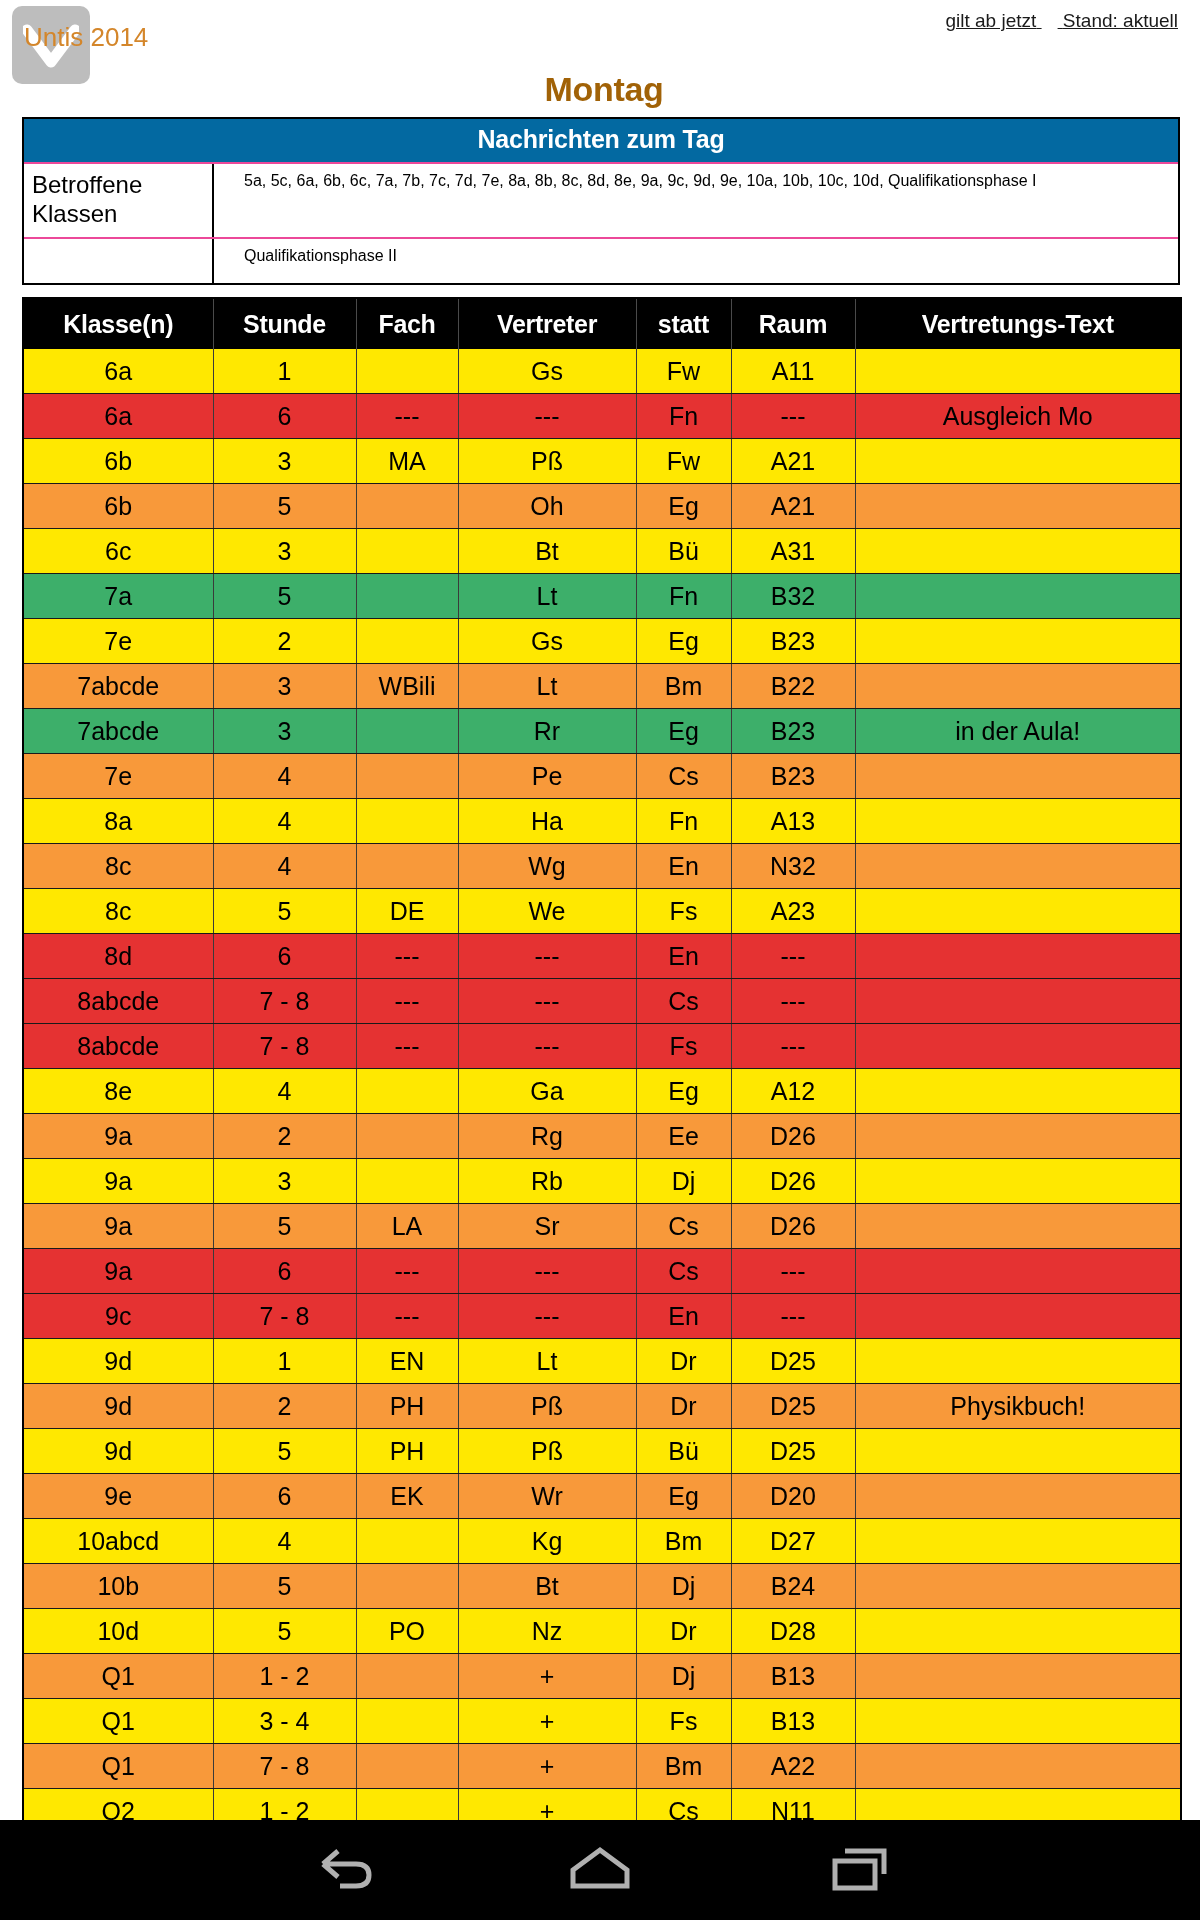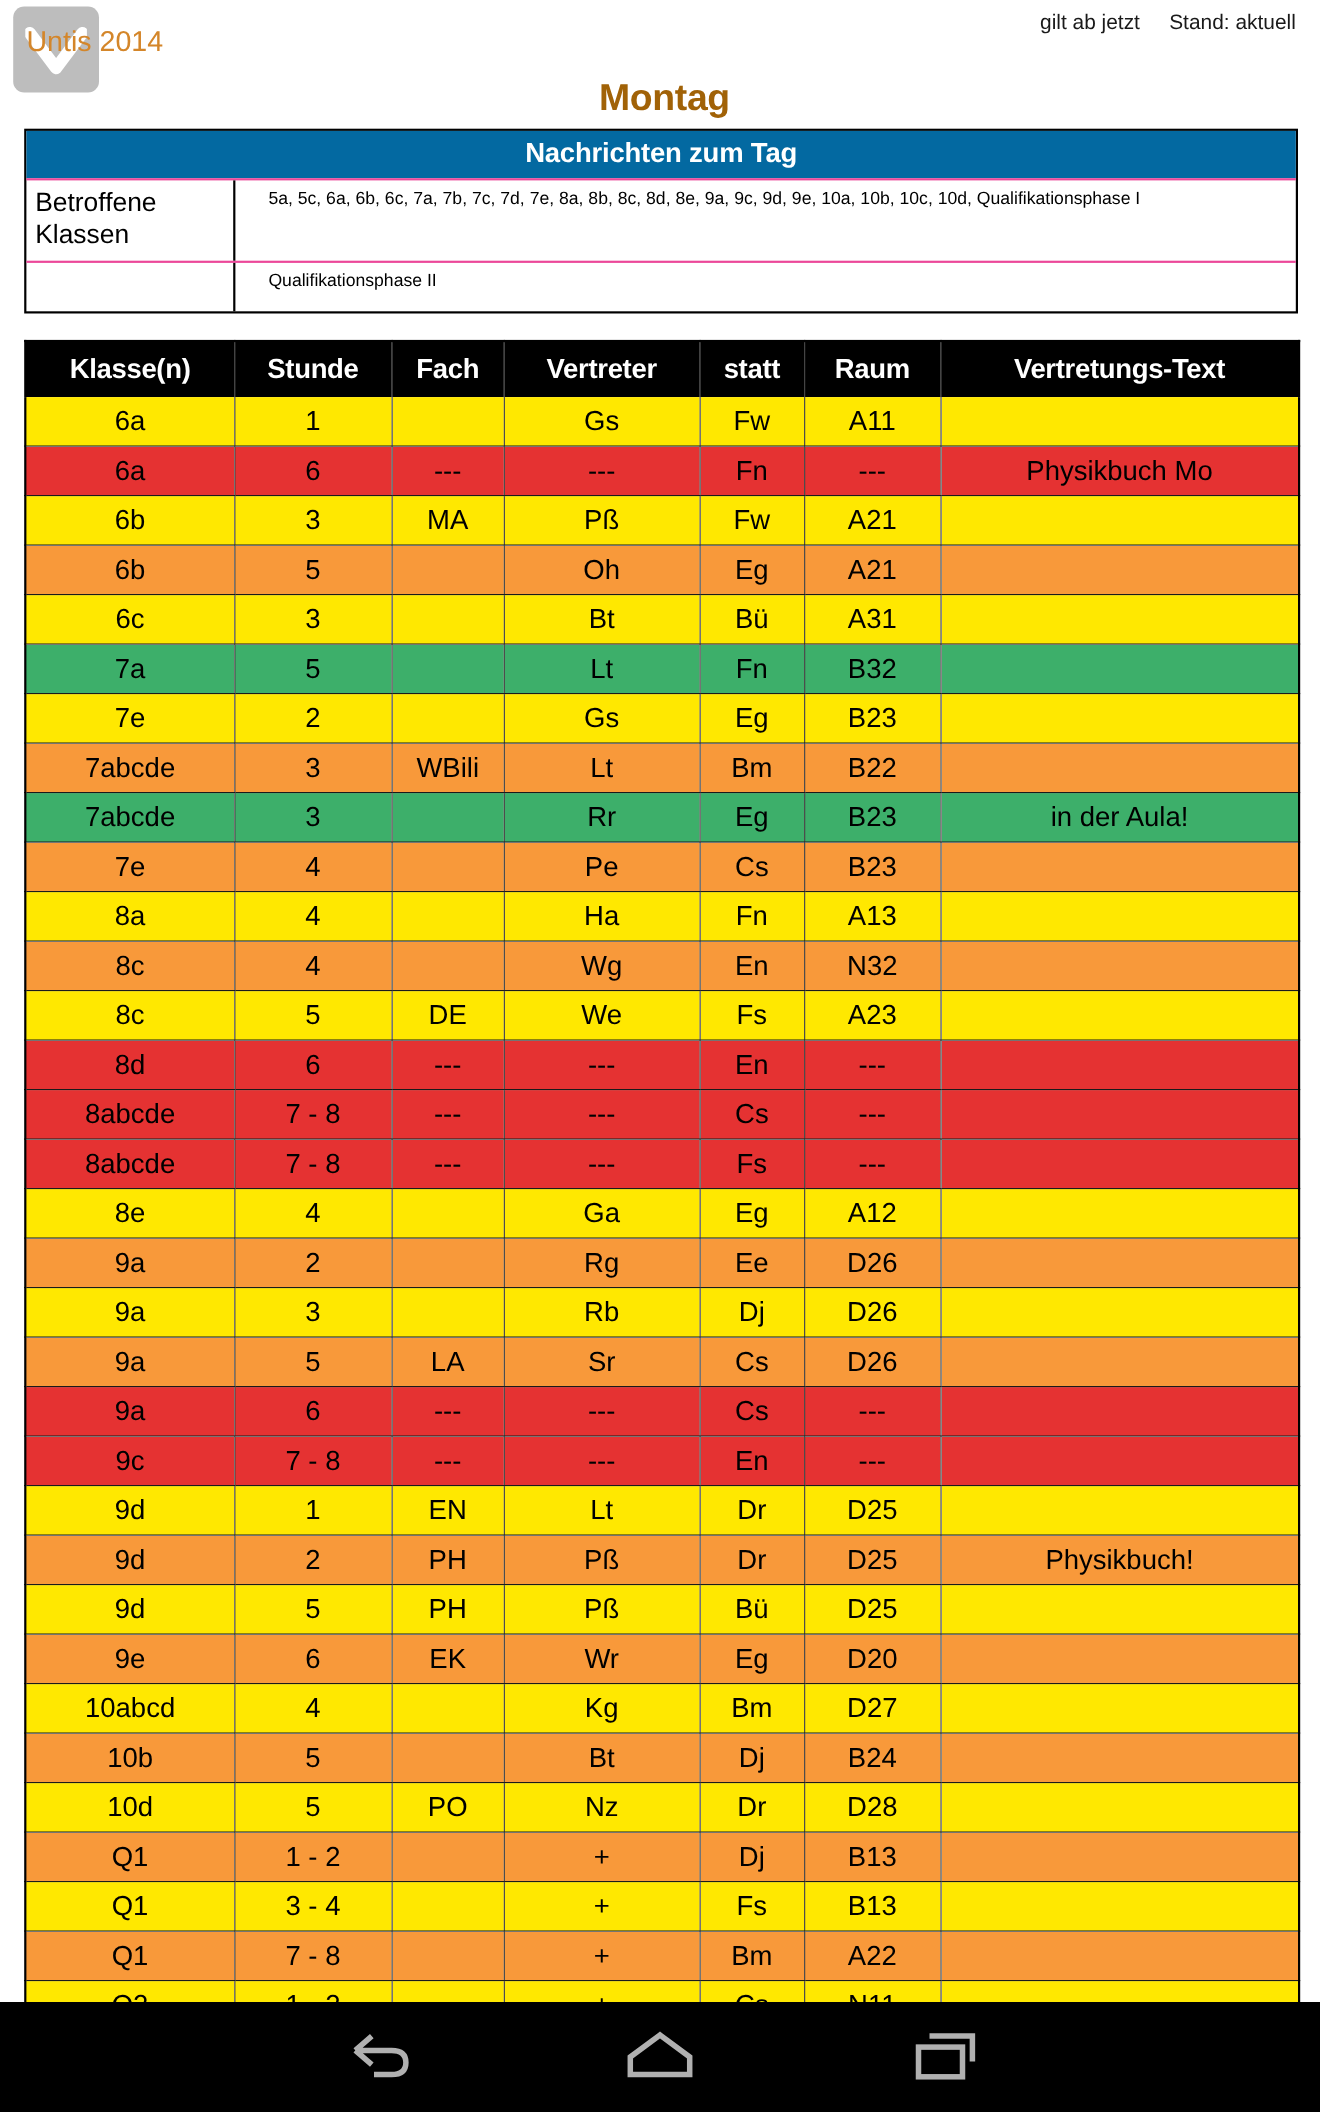--- a/index.html
+++ b/index.html
@@ -50,20 +50,21 @@
     letter-spacing: 0px;
     white-space: nowrap;
   }
   #status-line {
     position: absolute;
     right: 22px;
     top: 10px;
     font-size: 19px;
     color: #1a1a1a;
     white-space: nowrap;
+    text-decoration: underline;
   }
   #status-line .gap { display:inline-block; width: 16px; }
 
   #day-title {
     position: absolute;
     top: 70px;
     left: 4px;
     width: 1200px;
     text-align: center;
     font-size: 34px;
@@ -160,21 +161,21 @@
   col.c-stunde { width: 143px; }
   col.c-fach   { width: 102px; }
   col.c-vertr  { width: 178px; }
   col.c-statt  { width: 95px;  }
   col.c-raum   { width: 124px; }
   col.c-text   { width: 326px; }
 
   
   #table-clip {
     position: absolute;
-    left: 0; top: 12px;
+    left: 0; top: 0;
     width: 1200px;
     height: 1820px;
     overflow: hidden;
   }
 
   
   #nav-bar {
     position: absolute;
     left: 0;
     bottom: 0;
@@ -263,21 +264,21 @@
           <td>A11</td>
           <td></td>
         </tr>
         <tr class="r-red">
           <td>6a</td>
           <td>6</td>
           <td>---</td>
           <td>---</td>
           <td>Fn</td>
           <td>---</td>
-          <td>Physikbuch Mo</td>
+          <td>Ausgleich Mo</td>
         </tr>
         <tr class="r-yellow">
           <td>6b</td>
           <td>3</td>
           <td>MA</td>
           <td>Pß</td>
           <td>Fw</td>
           <td>A21</td>
           <td></td>
         </tr>

